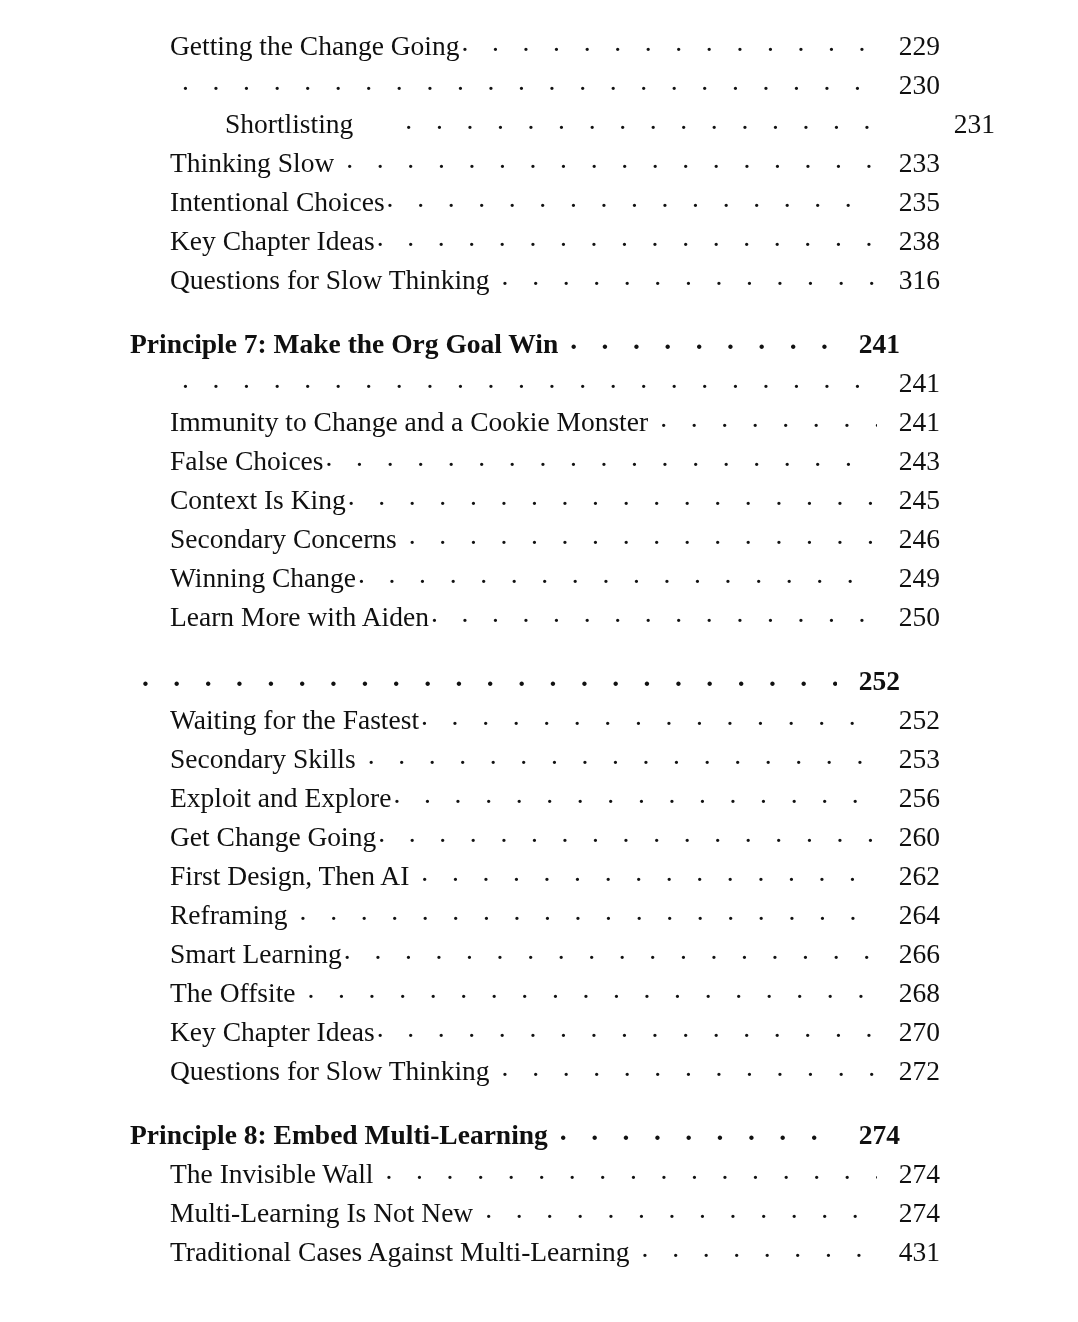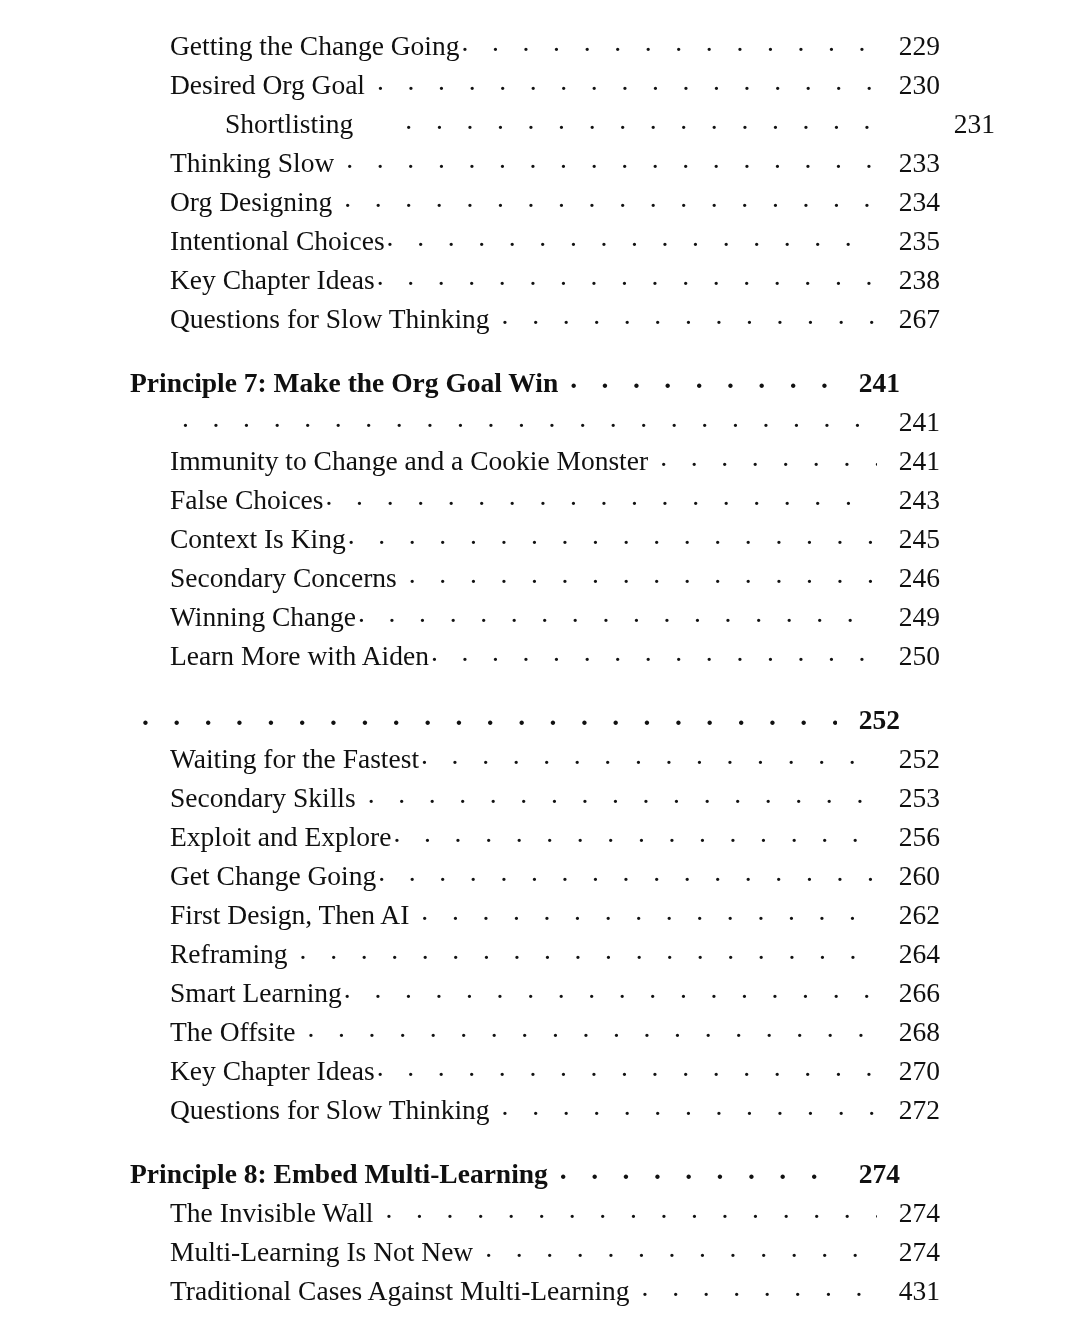--- a/index.html
+++ b/index.html
@@ -103,53 +103,47 @@
 <body>
 
 <div class="page">
   <div class="toc" id="toc-list">
       <div class="toc-entry level-1">
         <span class="entry-title">Getting the Change Going</span>
         <span class="leader"></span>
         <span class="entry-page">229</span>
       </div>
       <div class="toc-entry level-1 spaced">
-        <span class="entry-title">Desired Org Goal</span>
         <span class="leader"></span>
         <span class="entry-page">230</span>
       </div>
       <div class="toc-entry level-2 spaced">
         <span class="entry-title">Shortlisting</span>
         <span class="leader"></span>
         <span class="entry-page">231</span>
       </div>
       <div class="toc-entry level-1 spaced">
         <span class="entry-title">Thinking Slow</span>
         <span class="leader"></span>
         <span class="entry-page">233</span>
       </div>
-      <div class="toc-entry level-1 spaced">
-        <span class="entry-title">Org Designing</span>
-        <span class="leader"></span>
-        <span class="entry-page">234</span>
-      </div>
       <div class="toc-entry level-1">
         <span class="entry-title">Intentional Choices</span>
         <span class="leader"></span>
         <span class="entry-page">235</span>
       </div>
       <div class="toc-entry level-1">
         <span class="entry-title">Key Chapter Ideas</span>
         <span class="leader"></span>
         <span class="entry-page">238</span>
       </div>
       <div class="toc-entry level-1 spaced">
         <span class="entry-title">Questions for Slow Thinking</span>
         <span class="leader"></span>
-        <span class="entry-page">267</span>
+        <span class="entry-page">316</span>
       </div>
       <div class="toc-entry level-head spaced gap-before">
         <span class="entry-title">Principle 7: Make the Org Goal Win</span>
         <span class="leader"></span>
         <span class="entry-page">241</span>
       </div>
       <div class="toc-entry level-1 spaced">
         <span class="leader"></span>
         <span class="entry-page">241</span>
       </div>

